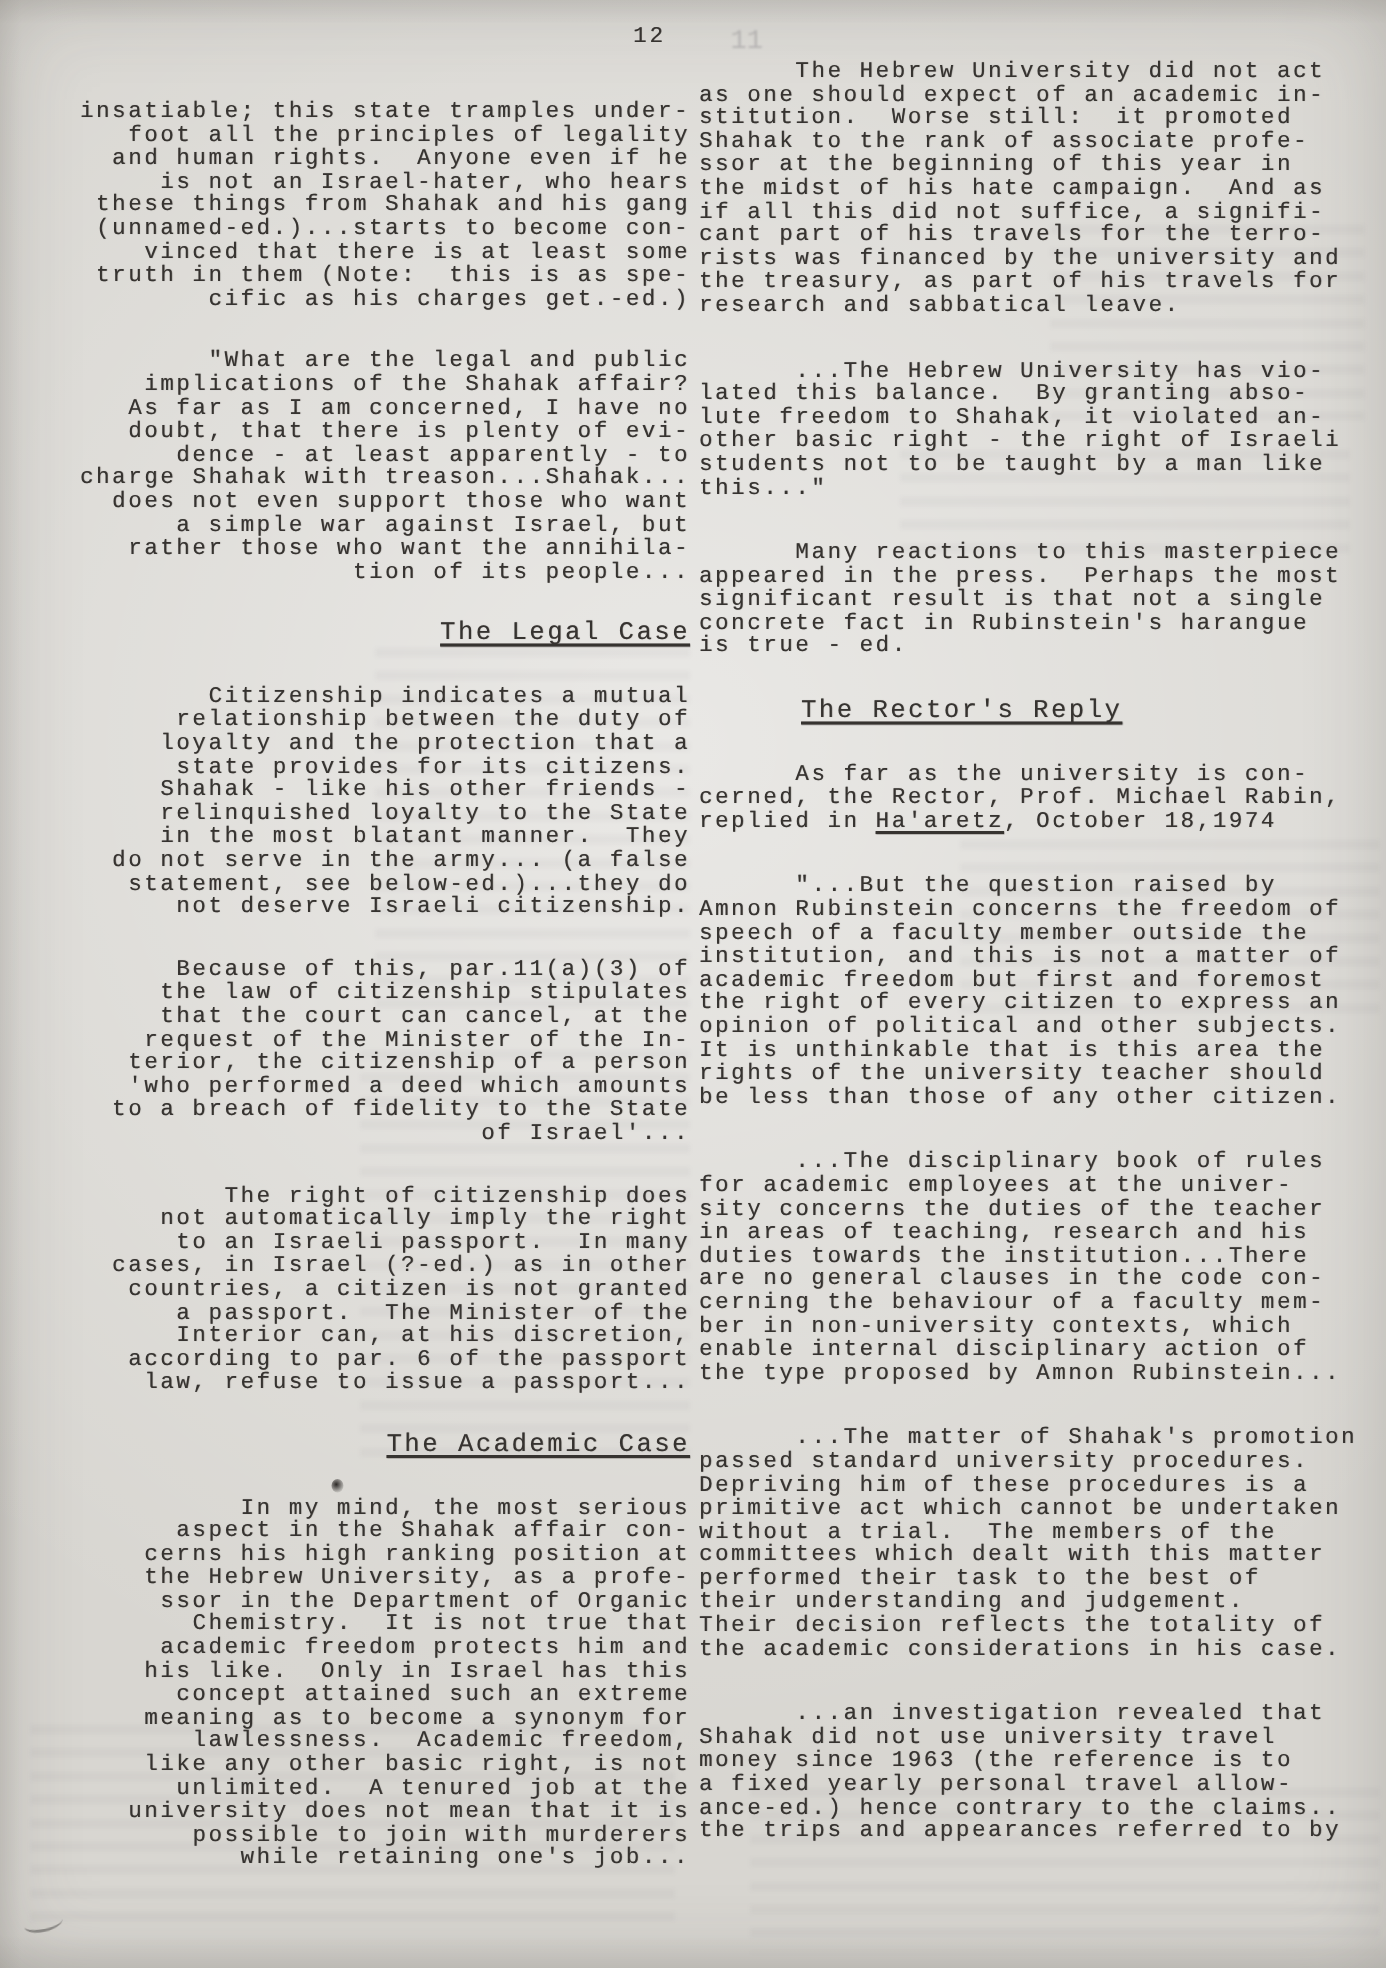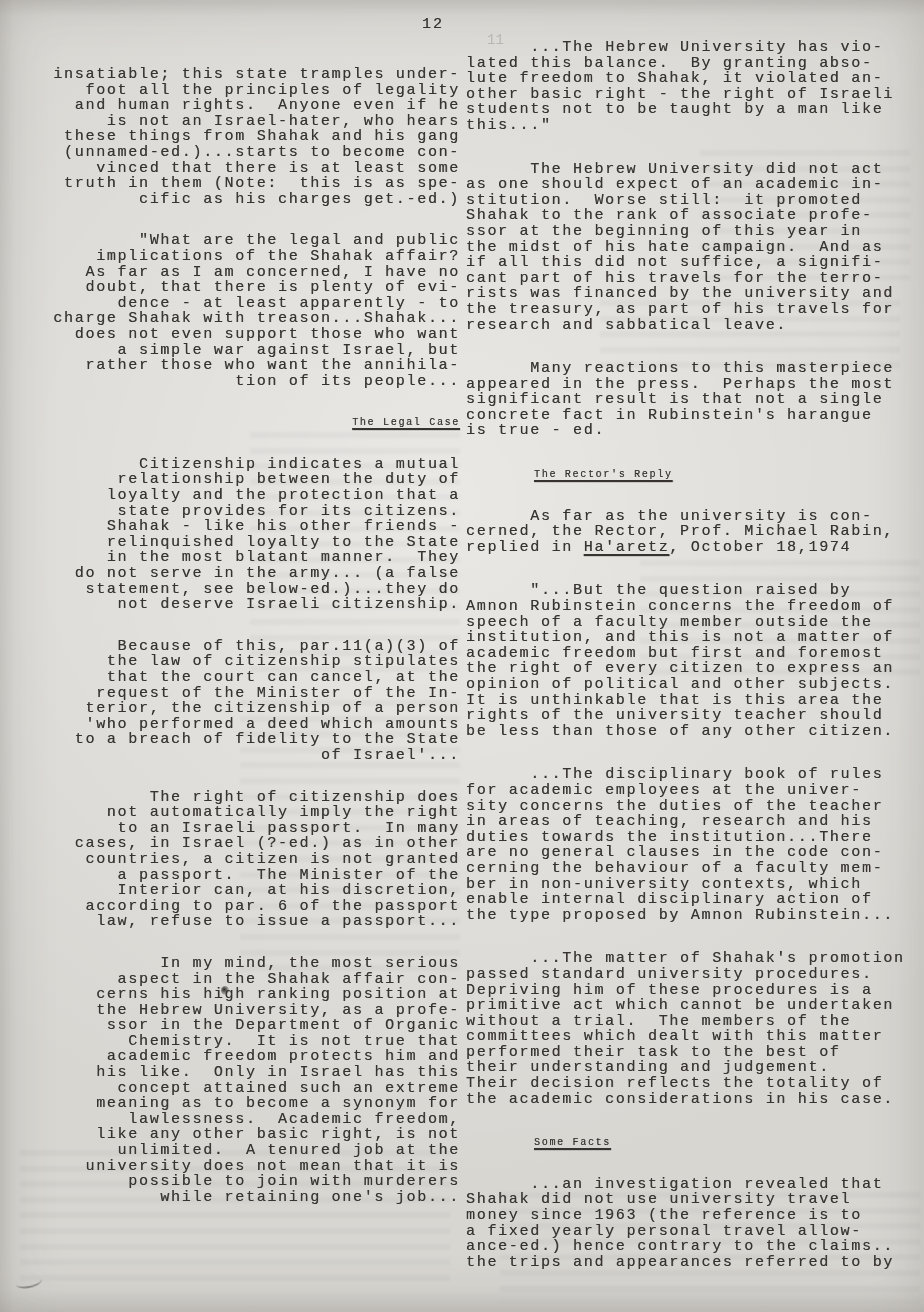--- a/index.html
+++ b/index.html
@@ -28,42 +28,41 @@
     left: 422px;
     top: 16px;
     font-size: 15px;
     letter-spacing: 2px;
     text-shadow: 0.3px 0.3px 0.4px rgba(55,50,45,0.55);
   }
   .pageno-bleed {
     position: absolute;
     left: 487px;
     top: 18px;
-    font-size: 14px;
+    font-size: 18px;
     color: rgba(120,118,122,0.35);
     filter: blur(0.6px);
-    margin-top: 14px;
   }
   .col {
     position: absolute;
     top: 0;
   }
   .col-left  { left: 18px;  top: 67px; width: 442px; text-align: right; }
   .col-right { left: 466px; top: 40px; width: 456px; }
   .para {
     white-space: pre-wrap;
     font-size: 15px;
     line-height: 15.6px;
     letter-spacing: 1.7px;
     margin: 0 0 26px 0;
     text-shadow: 0.3px 0.3px 0.45px rgba(55,50,45,0.55);
   }
   .col-right .para { margin-bottom: 28px; }
   .heading {
-    font-size: 10px;
+    font-size: 17px;
     line-height: 15.6px;
     letter-spacing: 1.7px;
     text-decoration: underline;
     text-underline-offset: 3px;
     text-decoration-thickness: 1.5px;
     margin: 6px 0 26px 50px;
     text-shadow: 0.3px 0.3px 0.45px rgba(55,50,45,0.55);
   }
   .col-right .heading { margin-left: 68px; }
   .u {
@@ -166,56 +165,57 @@
 of Israel'...</div>
     <div class="para">      The right of citizenship does
 not automatically imply the right
 to an Israeli passport.  In many
 cases, in Israel (?-ed.) as in other
 countries, a citizen is not granted
 a passport.  The Minister of the
 Interior can, at his discretion,
 according to par. 6 of the passport
 law, refuse to issue a passport...</div>
+    <div class="heading">The Academic Case</div>
     <div class="para">      In my mind, the most serious
 aspect in the Shahak affair con-
 cerns his high ranking position at
 the Hebrew University, as a profe-
 ssor in the Department of Organic
 Chemistry.  It is not true that
 academic freedom protects him and
 his like.  Only in Israel has this
 concept attained such an extreme
 meaning as to become a synonym for
 lawlessness.  Academic freedom,
 like any other basic right, is not
 unlimited.  A tenured job at the
 university does not mean that it is
 possible to join with murderers
 while retaining one's job...</div>
   </div>
 
   <div class="col col-right">
-    <div class="para">      ...The Hebrew University has vio-
-lated this balance.  By granting abso-
-lute freedom to Shahak, it violated an-
-other basic right - the right of Israeli
-students not to be taught by a man like
-this..."</div>
     <div class="para">      The Hebrew University did not act
 as one should expect of an academic in-
 stitution.  Worse still:  it promoted
 Shahak to the rank of associate profe-
 ssor at the beginning of this year in
 the midst of his hate campaign.  And as
 if all this did not suffice, a signifi-
 cant part of his travels for the terro-
 rists was financed by the university and
 the treasury, as part of his travels for
 research and sabbatical leave.</div>
+    <div class="para">      ...The Hebrew University has vio-
+lated this balance.  By granting abso-
+lute freedom to Shahak, it violated an-
+other basic right - the right of Israeli
+students not to be taught by a man like
+this..."</div>
     <div class="para">      Many reactions to this masterpiece
 appeared in the press.  Perhaps the most
 significant result is that not a single
 concrete fact in Rubinstein's harangue
 is true - ed.</div>
     <div class="heading">The Rector's Reply</div>
     <div class="para"><span>      As far as the university is con-
 cerned, the Rector, Prof. Michael Rabin,
 replied in </span><span class="u">Ha'aretz</span><span>, October 18,1974</span></div>
     <div class="para">      "...But the question raised by
@@ -241,21 +241,20 @@
     <div class="para">      ...The matter of Shahak's promotion
 passed standard university procedures.
 Depriving him of these procedures is a
 primitive act which cannot be undertaken
 without a trial.  The members of the
 committees which dealt with this matter
 performed their task to the best of
 their understanding and judgement.
 Their decision reflects the totality of
 the academic considerations in his case.</div>
-    <div class="heading">Some Facts</div>
     <div class="para">      ...an investigation revealed that
 Shahak did not use university travel
 money since 1963 (the reference is to
 a fixed yearly personal travel allow-
 ance-ed.) hence contrary to the claims..
 the trips and appearances referred to by</div>
   </div>
 
 </div>
 

